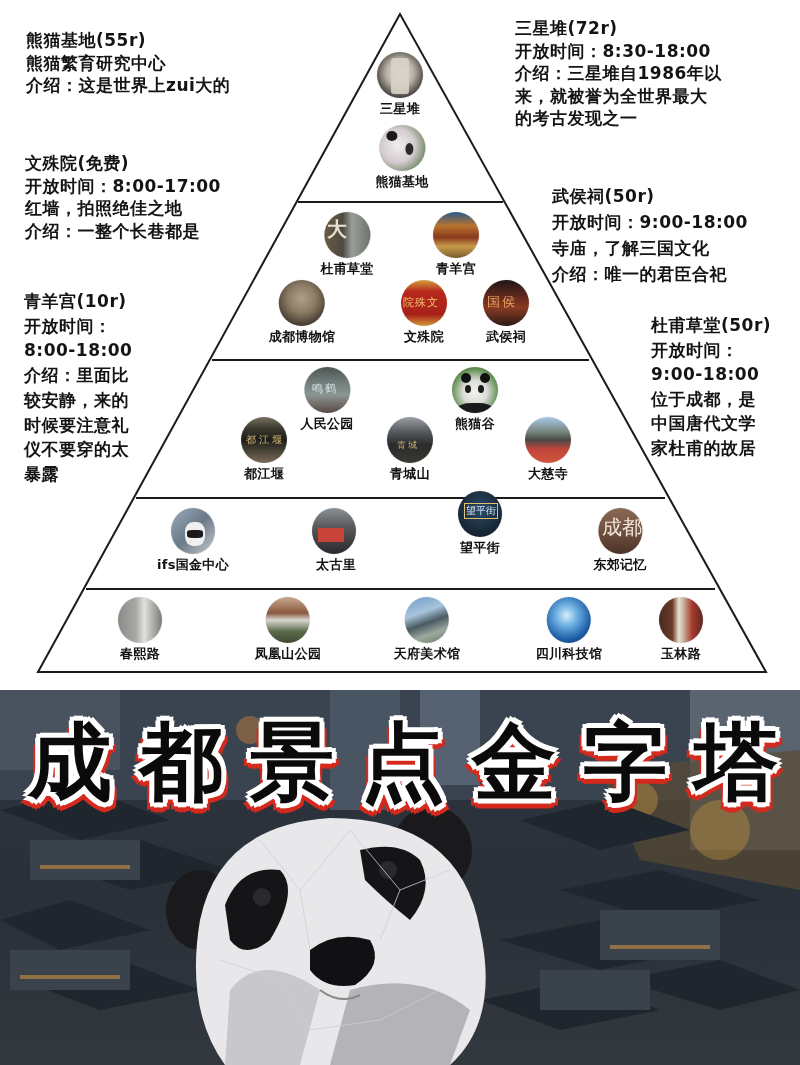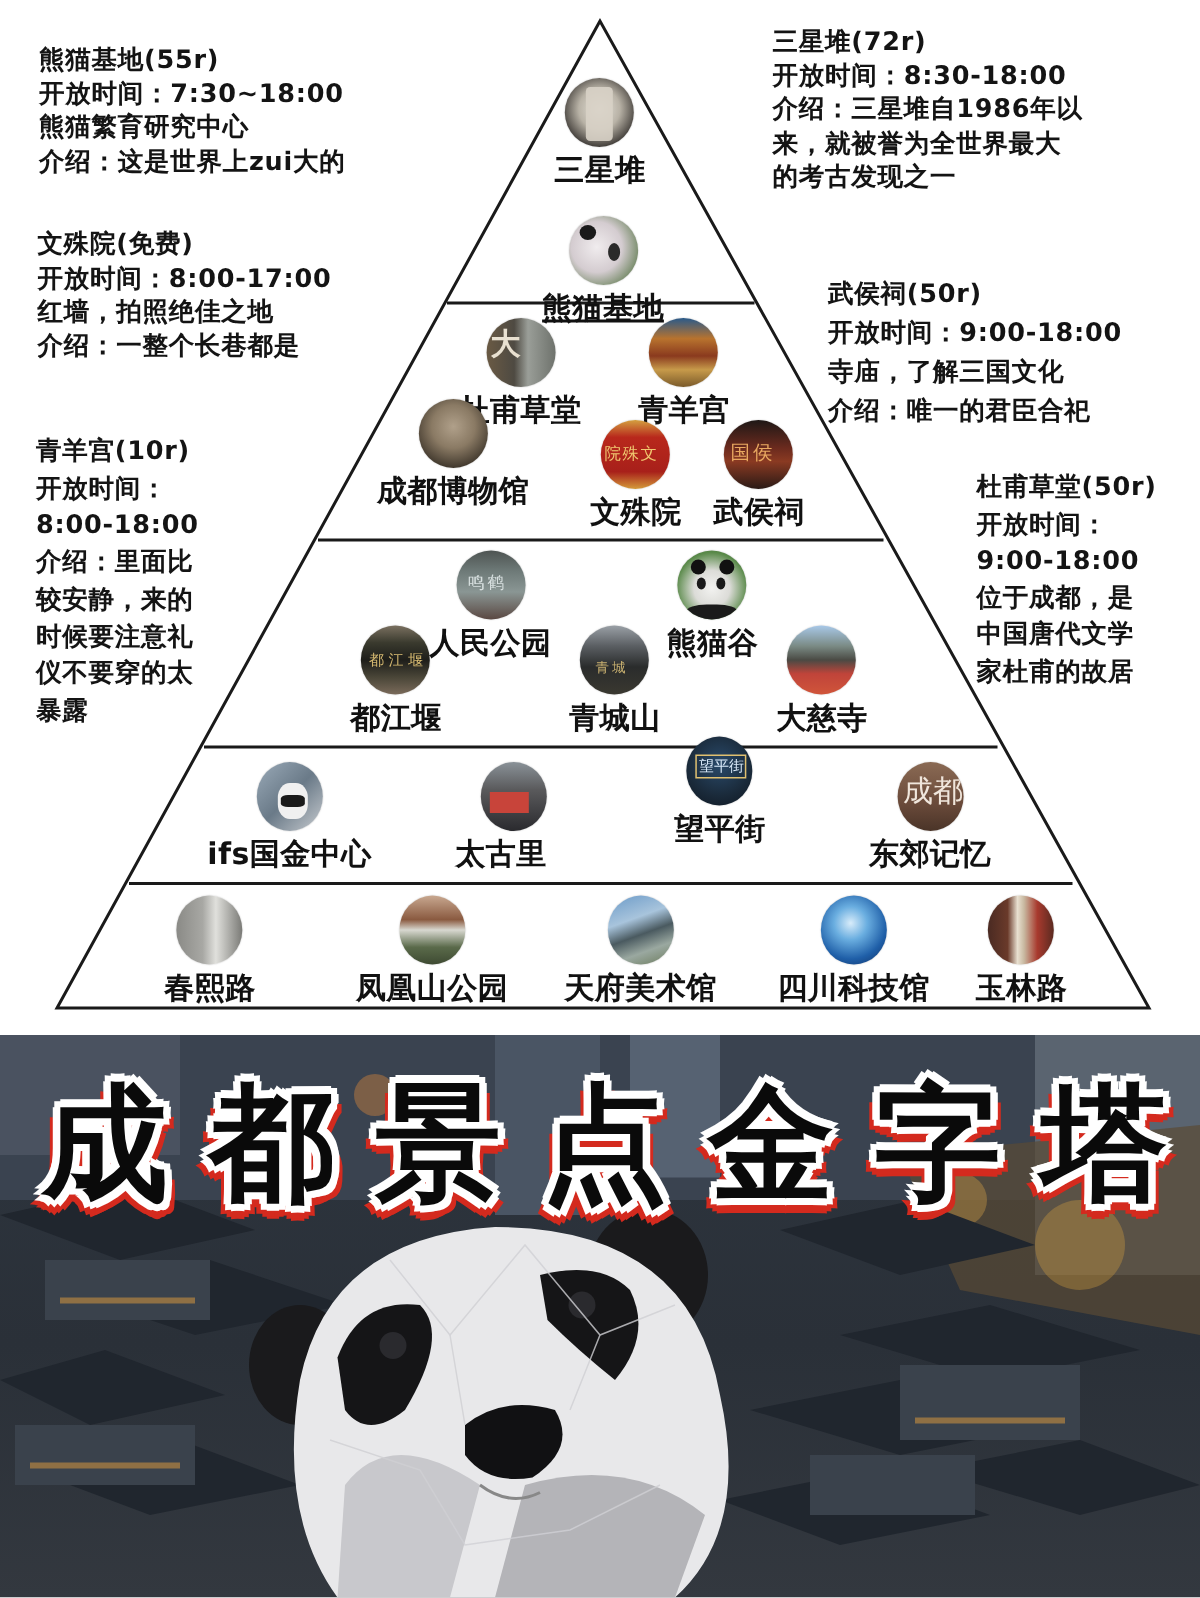--- a/index.html
+++ b/index.html
@@ -7,21 +7,21 @@
   body { position: relative; font-family: "DejaVu Sans", sans-serif; color: #111; }
 
   .pyramid-svg { position: absolute; left: 0; top: 0; width: 800px; height: 690px; }
 
   .info { position: absolute; font-size: 17px; line-height: 22.5px; font-weight: bold; color: #141414; letter-spacing: 0.5px; }
   .info div { white-space: nowrap; }
 
   .spot { position: absolute; display: flex; flex-direction: column; align-items: center; transform: translateX(-50%); }
   .thumb { width: 46px; height: 46px; border-radius: 50%; overflow: hidden; position: relative; box-shadow: 0 0 1px rgba(0,0,0,0.3); }
   .thumb.sm { width: 44px; height: 46px; border-radius: 50%; }
-  .spot-label { font-size: 20px; font-weight: bold; color: #111; white-space: nowrap; margin-top: 2px; letter-spacing: 0.3px; }
+  .spot-label { font-size: 13px; font-weight: bold; color: #111; white-space: nowrap; margin-top: 2px; letter-spacing: 0.3px; }
 
   .banner { position: absolute; left: 0; top: 690px; width: 800px; height: 375px; overflow: hidden;
     background: linear-gradient(180deg, #3a4452 0%, #2c333c 25%, #2a3038 55%, #33383f 100%); }
   .banner-svg { position: absolute; left: 0; top: 0; width: 800px; height: 375px; }
   .title-wrap { position: absolute; left: 28px; top: 22px; width: 750px; display: flex; justify-content: space-between; }
   .title-char { font-size: 84px; font-weight: bold; color: #0a0a0a; line-height: 100px; font-family: "DejaVu Sans", sans-serif;
     text-shadow:
       -4px -4px 0 #fff, 4px -4px 0 #fff, -4px 4px 0 #fff, 4px 4px 0 #fff,
       0 -5px 0 #fff, 0 5px 0 #fff, -5px 0 0 #fff, 5px 0 0 #fff,
       -3px 9px 0 #d42a1e, 3px 9px 0 #d42a1e, 7px 7px 0 #d42a1e, -7px 7px 0 #d42a1e, 0 10px 0 #d42a1e; }
@@ -32,21 +32,20 @@
 <svg class="pyramid-svg" viewBox="0 0 800 690">
   <polygon points="400,14 38,672 766,672" fill="#ffffff" stroke="#1a1a1a" stroke-width="2"></polygon>
   <line x1="298" y1="202" x2="503" y2="202" stroke="#1a1a1a" stroke-width="2"></line>
   <line x1="212" y1="360" x2="589" y2="360" stroke="#1a1a1a" stroke-width="2"></line>
   <line x1="136" y1="498" x2="665" y2="498" stroke="#1a1a1a" stroke-width="2"></line>
   <line x1="86" y1="589" x2="715" y2="589" stroke="#1a1a1a" stroke-width="2"></line>
 </svg>
 
 <div class="info" style="left:26px; top:29px;">
   <div>熊猫基地(55r)</div>
-  <div>开放时间：7:30~18:00</div>
   <div>熊猫繁育研究中心</div>
   <div>介绍：这是世界上zui大的</div>
 </div>
 
 <div class="info" style="left:25px; top:152px;">
   <div>文殊院(免费)</div>
   <div>开放时间：8:00-17:00</div>
   <div>红墙，拍照绝佳之地</div>
   <div>介绍：一整个长巷都是</div>
 </div>
@@ -86,41 +85,41 @@
   <div>家杜甫的故居</div>
 </div>
 
 <div class="spot" style="left:400px; top:52px;">
   <div class="thumb" style="background: radial-gradient(circle at 50% 45%, #e8e4dc 0%, #b8b2a6 40%, #3e3a36 75%, #1e1c1a 100%);">
     <div style="position:absolute;left:14px;top:6px;width:18px;height:36px;background:#d8d2c6;border-radius:3px;opacity:0.9;"></div>
   </div>
   <div class="spot-label">三星堆</div>
 </div>
 
-<div class="spot" style="left:402px; top:144px;text-decoration:underline;">
+<div class="spot" style="left:402px; top:125px;">
   <div class="thumb" style="background: radial-gradient(circle at 40% 45%, #f0ecee 0%, #d4ccd0 45%, #5e7a4e 85%, #2e4a26 100%);">
     <div style="position:absolute;left:7px;top:6px;width:11px;height:10px;background:#1a1a1a;border-radius:50%;"></div>
     <div style="position:absolute;left:26px;top:18px;width:8px;height:12px;background:#2a2a2a;border-radius:50%;"></div>
   </div>
   <div class="spot-label">熊猫基地</div>
 </div>
 
 <div class="spot" style="left:347px; top:212px;">
   <div class="thumb" style="background: linear-gradient(90deg, #6a5a44 0%, #4e4a42 40%, #9a9e98 60%, #6e726c 100%);">
     <div style="position:absolute;left:3px;top:4px;font-size:20px;font-weight:bold;color:#e8e0d0;">大</div>
   </div>
   <div class="spot-label">杜甫草堂</div>
 </div>
 
 <div class="spot" style="left:456px; top:212px;">
   <div class="thumb" style="background: linear-gradient(180deg, #2a5a8a 0%, #b8732e 30%, #8a3a1e 55%, #c79a4a 75%, #7a5a2a 100%);"></div>
   <div class="spot-label">青羊宫</div>
 </div>
 
-<div class="spot" style="left:302px; top:266px;">
+<div class="spot" style="left:302px; top:280px;">
   <div class="thumb" style="background: radial-gradient(circle at 50% 40%, #b0a08a 0%, #8a7a64 40%, #3a3228 80%, #1e1a16 100%);"></div>
   <div class="spot-label">成都博物馆</div>
 </div>
 
 <div class="spot" style="left:424px; top:280px;">
   <div class="thumb" style="background: linear-gradient(180deg, #d4a040 0%, #b8281c 25%, #a8201a 75%, #d49a3a 100%);">
     <div style="position:absolute;left:2px;top:15px;font-size:11px;color:#f0c870;letter-spacing:1px;">院殊文</div>
   </div>
   <div class="spot-label">文殊院</div>
 </div>

